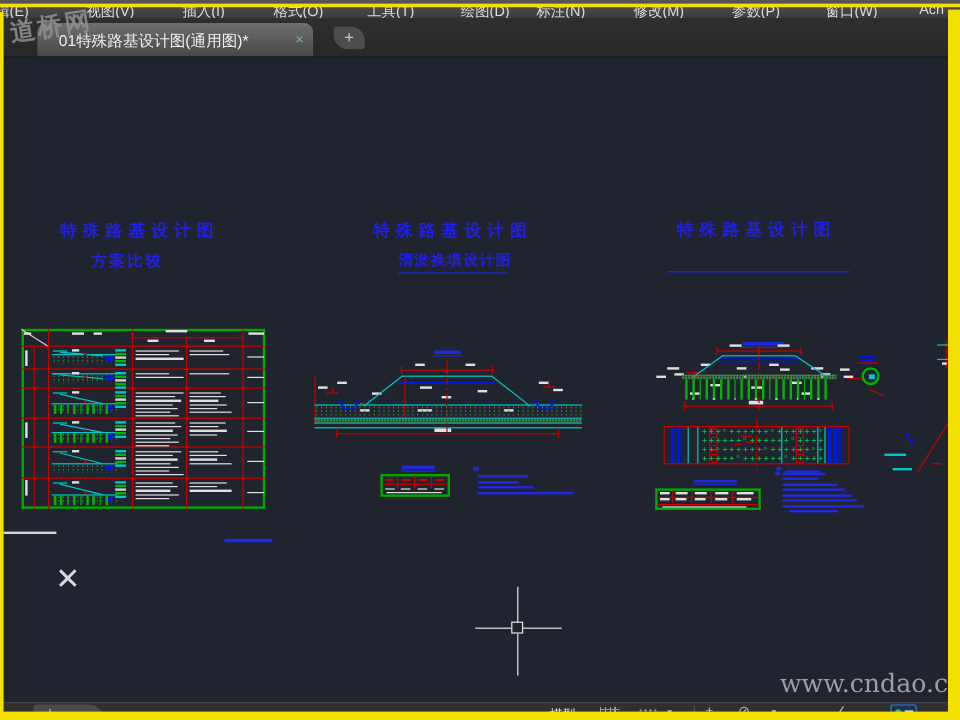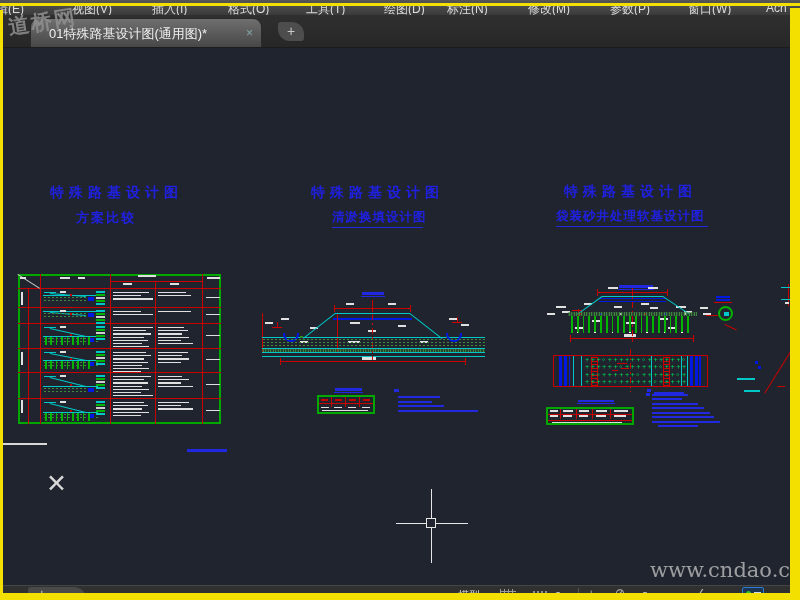--- a/index.html
+++ b/index.html
@@ -113,21 +113,20 @@
   <div id="new-tab-btn">+</div>
 </div>
 
 <div class="abs" id="canvas">
 
   <div class="cad-title t-big" style="left:50px;top:137px">特殊路基设计图</div>
   <div class="cad-title t-sub1" style="left:76px;top:162px">方案比较</div>
   <div class="cad-title t-big" style="left:311px;top:137px">特殊路基设计图</div>
   <div class="cad-title t-sub2" style="left:332px;top:162px">清淤换填设计图</div>
   <div class="cad-title t-big" style="left:564px;top:136px">特殊路基设计图</div>
-  <div class="cad-title t-sub2" style="left:556px;top:161px">袋装砂井处理软基设计图</div>
 
   <div id="g-t1">
       <div class="abs" style="left: 18px; top: 227px; width: 203px; height: 150px; border: 2px solid rgb(0, 168, 0); box-sizing: border-box; border-radius: 0px;"></div>
       <div class="abs" style="left: 28px; top: 241px; width: 1px; height: 136px; background: rgb(200, 0, 0);"></div>
       <div class="abs" style="left: 40px; top: 227px; width: 1px; height: 150px; background: rgb(200, 0, 0);"></div>
       <div class="abs" style="left: 110px; top: 227px; width: 1px; height: 150px; background: rgb(200, 0, 0);"></div>
       <div class="abs" style="left: 155px; top: 234px; width: 1px; height: 143px; background: rgb(200, 0, 0);"></div>
       <div class="abs" style="left: 202px; top: 227px; width: 1px; height: 150px; background: rgb(200, 0, 0);"></div>
       <div class="abs" style="left: 18px; top: 241px; width: 203px; height: 1px; background: rgb(200, 0, 0);"></div>
       <div class="abs" style="left: 18px; top: 260px; width: 203px; height: 1px; background: rgb(200, 0, 0);"></div>

